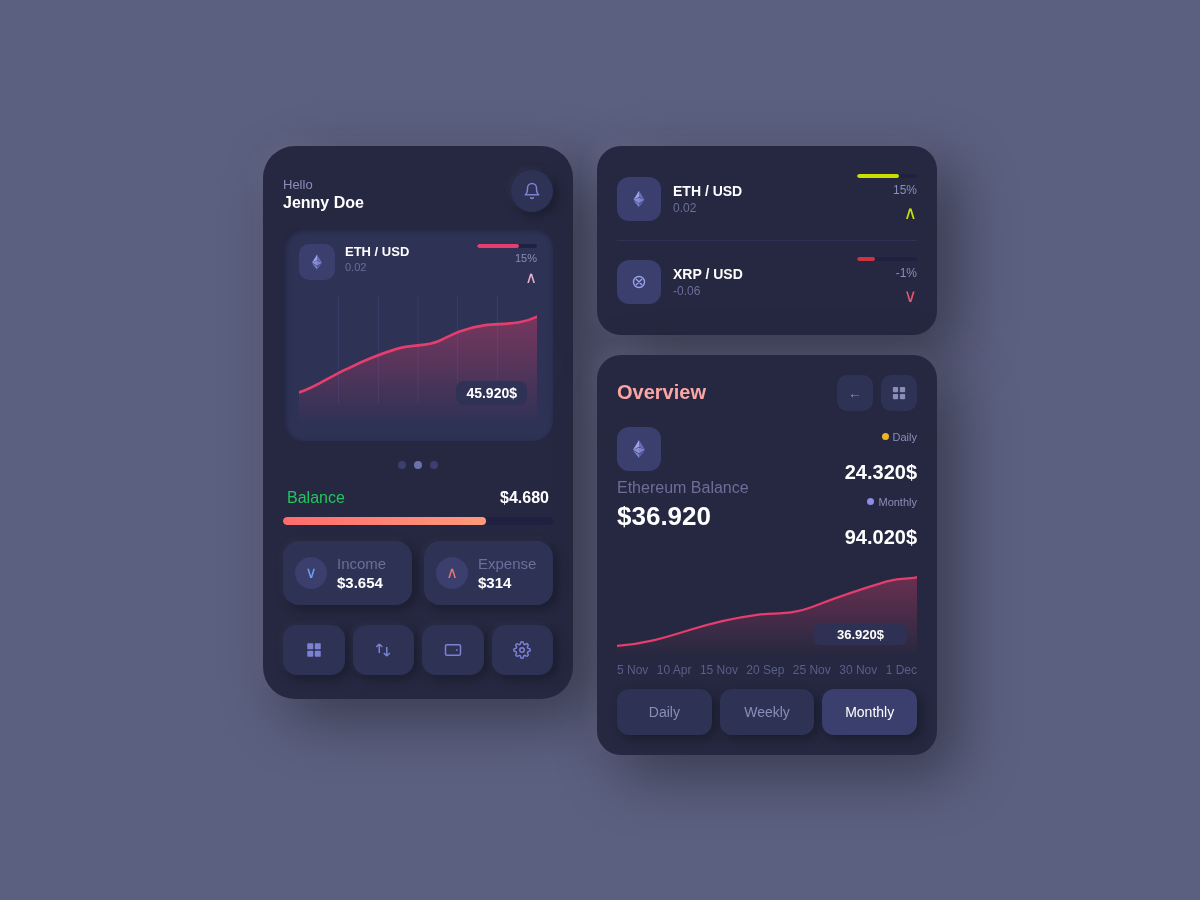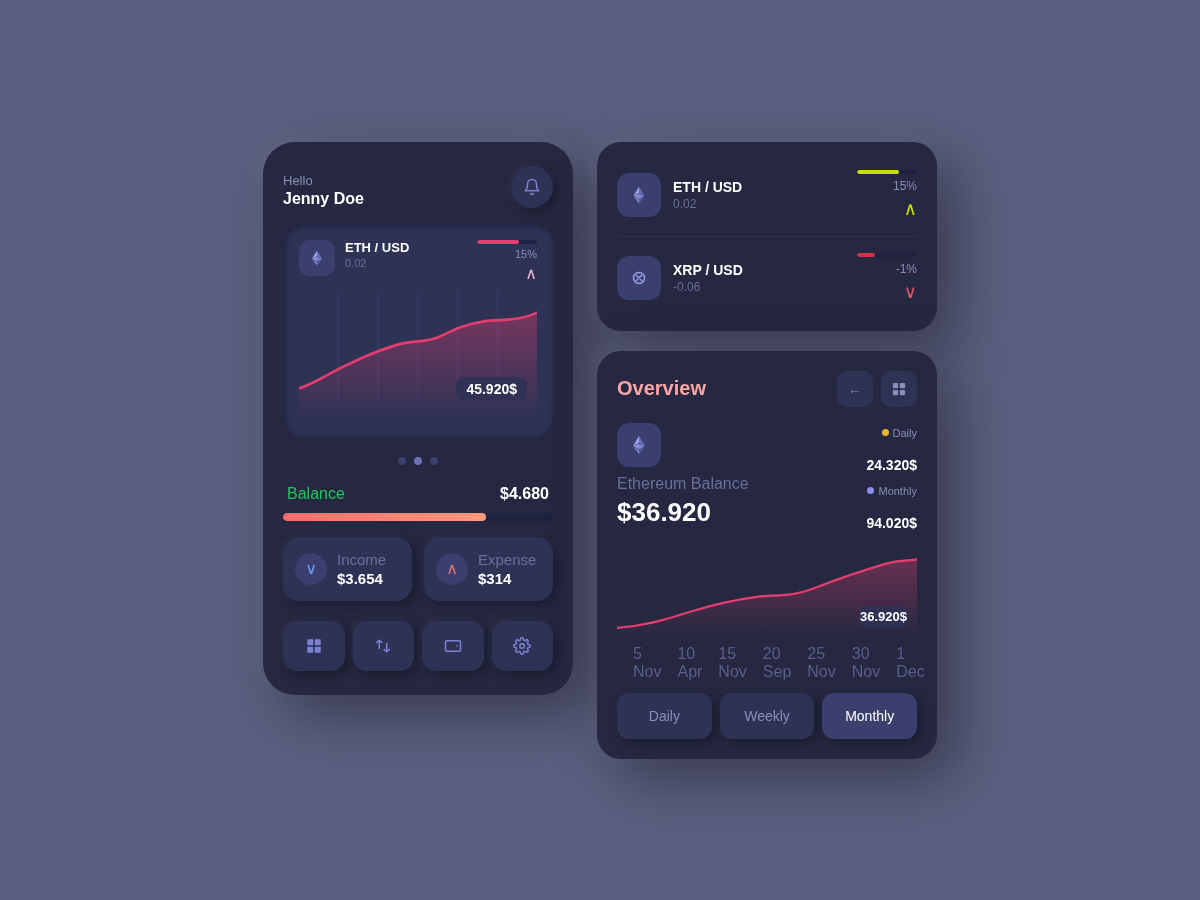--- a/index.html
+++ b/index.html
@@ -443,53 +443,52 @@
     }
 
     .dot-indicator {
       width: 7px;
       height: 7px;
       border-radius: 50%;
     }
 
     .overview-stat-value {
       color: #ffffff;
-      font-size: 14px;
+      font-size: 20px;
       font-weight: 600;
       margin-top: 18px;
     }
 
     .overview-chart {
       position: relative;
       height: 100px;
       margin-top: 8px;
     }
 
     .overview-chart-price {
       position: absolute;
       right: 10px;
       bottom: 12px;
       background: rgba(46, 50, 85, 0.95);
       color: #ffffff;
       font-size: 13px;
       font-weight: 600;
-      padding: 3px 0;
+      padding: 3px 23px;
       border-radius: 6px;
     }
 
     .x-axis {
       display: flex;
       justify-content: space-between;
       margin-top: 6px;
     }
 
     .x-label {
       color: #5a5e8a;
-      font-size: 16px;
-      margin-left: 16px;
+      font-size: 12px;
     }
 
     
     .tab-row {
       display: flex;
       gap: 8px;
       margin-top: 12px;
     }
 
     .tab-btn {

